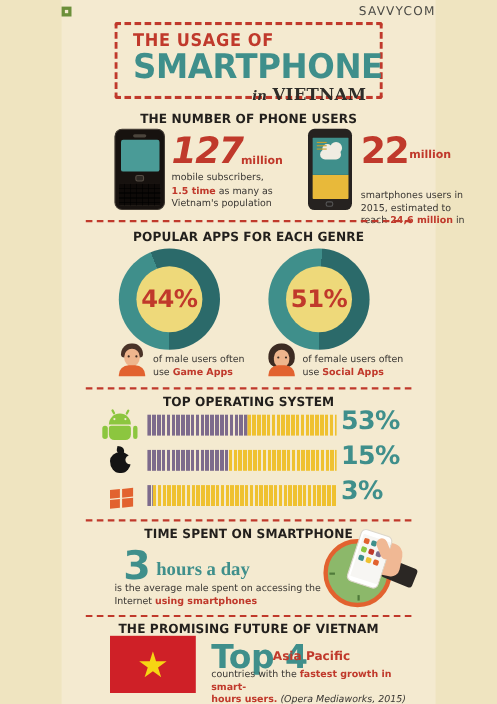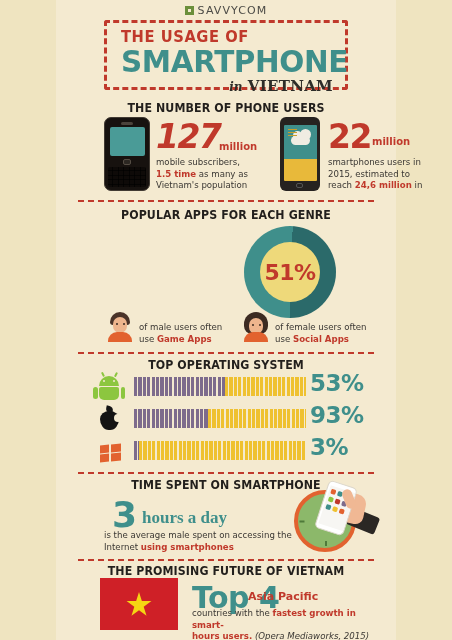--- a/index.html
+++ b/index.html
@@ -15,21 +15,21 @@
     background: #efe4c0;
   }
   .canvas {
     position: absolute;
     left: 56px; top: 0; width: 340px; height: 640px;
     background: #f4ead0;
   }
   
   .logo-row {
     position: absolute; top: 4px; left: 0; width: 340px;
-    display: flex; align-items: center; justify-content: center; gap: 4px;
+    display: flex; align-items: center; justify-content: space-between; gap: 4px;
   }
   .logo-mark {
     width: 9px; height: 9px; background: #6b8f3a;
     display: flex; align-items: center; justify-content: center;
   }
   .logo-mark i { display:block; width:3px; height:3px; background:#f4ead0; }
   .logo-text {
     font-family: "DejaVu Sans", sans-serif;
     font-size: 11px; letter-spacing: 1.1px; color: #4c4b46; font-weight: 400;
   }
@@ -244,30 +244,35 @@
               <i></i>
               <i></i>
             </div>
           </div>
       </div>
       <div class="sm-home"></div>
     </div>
 
     <div class="stat-num" style="left:272px; top:120px;">22</div>
     <div class="stat-unit" style="left:316px; top:136px;">million</div>
-    <div class="body-txt" style="position:absolute; left:272px; top:157px; width:112px;">
+    <div class="body-txt" style="position:absolute; left:272px; top:173px; width:112px;">
       <span>smartphones users in</span><br>
       <span>2015, estimated to</span><br>
       <span>reach </span><span class="bold-red">24,6 million</span><span> in</span>
     </div>
 
     <div class="divider" style="top:200px"></div>
 
     <div class="sec-head" style="top:208px">POPULAR APPS FOR EACH GENRE</div>
 
+    <div class="donut" id="donut-male" style="left: 52px; top: 226px; background: conic-gradient(from 180deg, rgb(63, 143, 139) 0deg, rgb(63, 143, 139) 158.4deg, rgb(43, 106, 106) 158.4deg, rgb(43, 106, 106) 360deg);">
+      <div class="hole">
+          <span class="pct">44%</span>
+        </div>
+    </div>
     <div class="avatar" style="left:50px; top:312px;">
       <div class="av-hair"></div>
       <div class="av-face"></div>
       <div class="av-eye" style="left:10px"></div>
       <div class="av-eye" style="left:17px"></div>
       <div class="av-neck"></div>
       <div class="av-body"></div>
     </div>
     <div class="body-txt" style="position:absolute; left:83px; top:322px; width:110px;">
       <span>of male users often</span><br>
@@ -317,21 +322,21 @@
     <div class="os-row" style="top:404px">
       <div class="os-icon">
         <div class="apple-b"></div>
         <div class="apple-n"></div>
         <div class="apple-bite"></div>
       </div>
       <div class="bar">
         <div class="seg-a" id="bar-a-1" style="width: 43%;"></div>
         <div class="seg-b" id="bar-b-1" style="width: 57%;"></div>
       </div>
-      <div class="os-pct">93%</div>
+      <div class="os-pct">15%</div>
     </div>
 
     <div class="os-row" style="top:436px">
       <div class="os-icon">
         <div class="win">
             <i class="q1"></i>
             <i class="q2"></i>
             <i class="q3"></i>
             <i class="q4"></i>
           </div>

